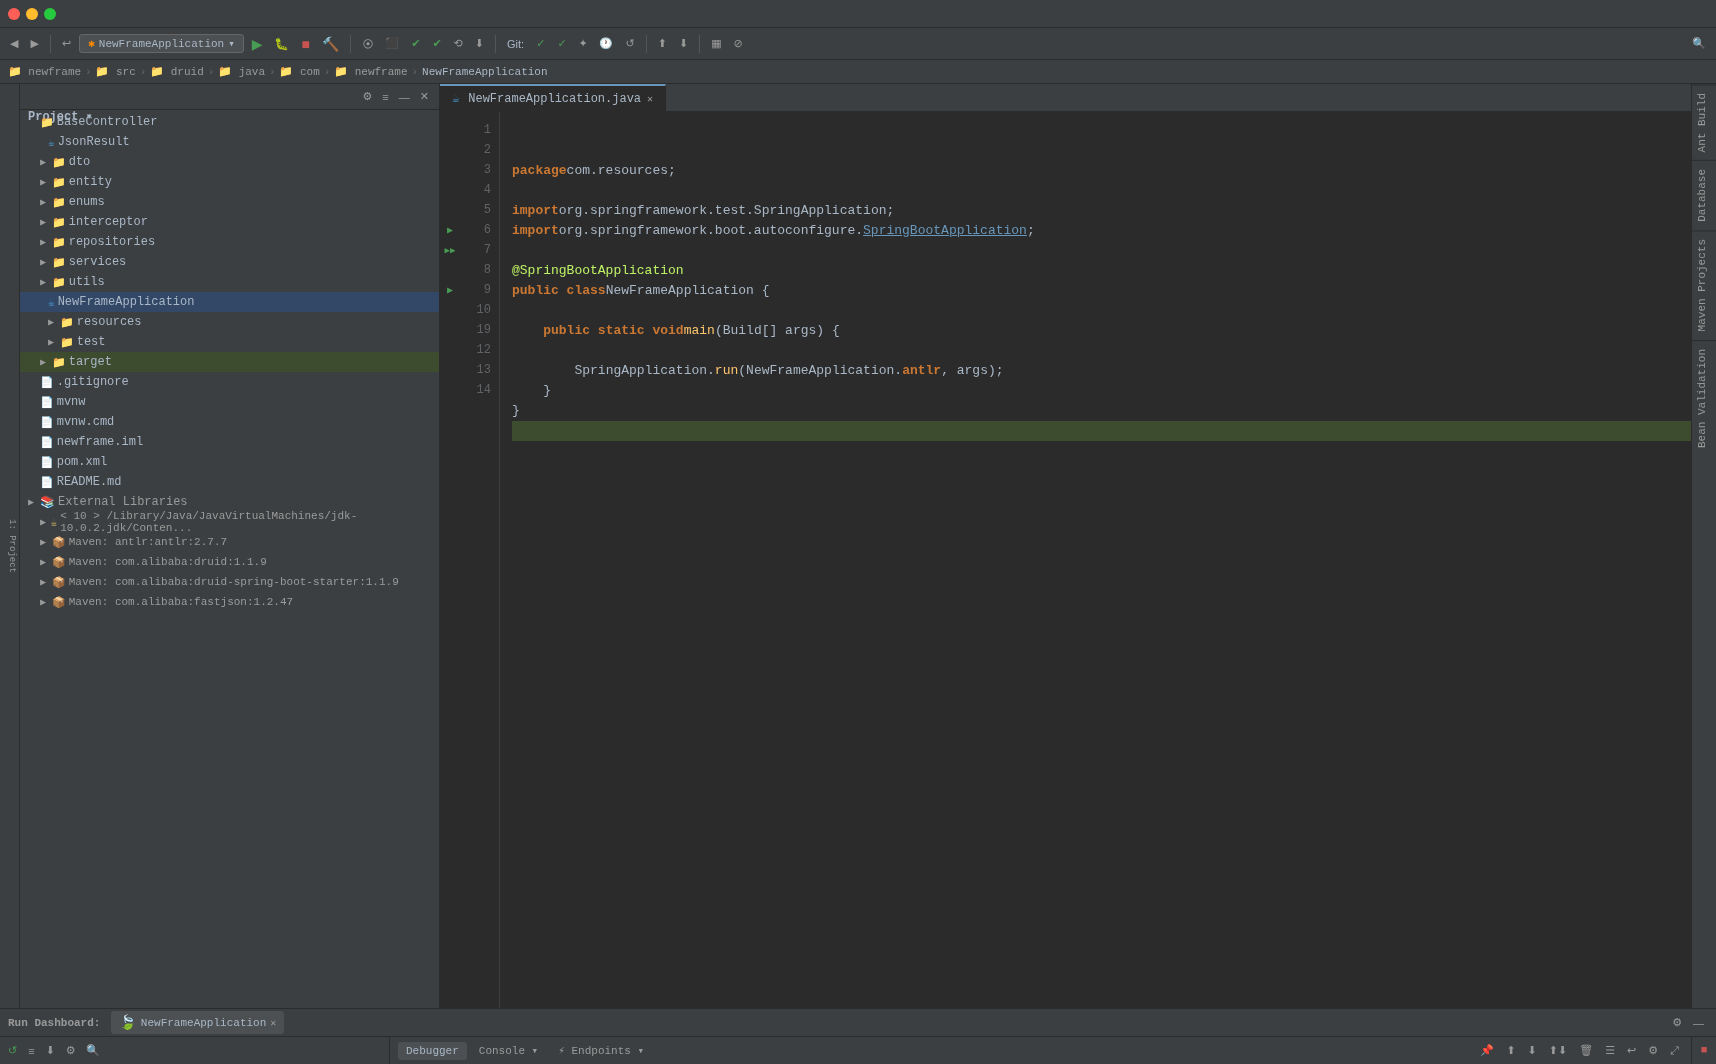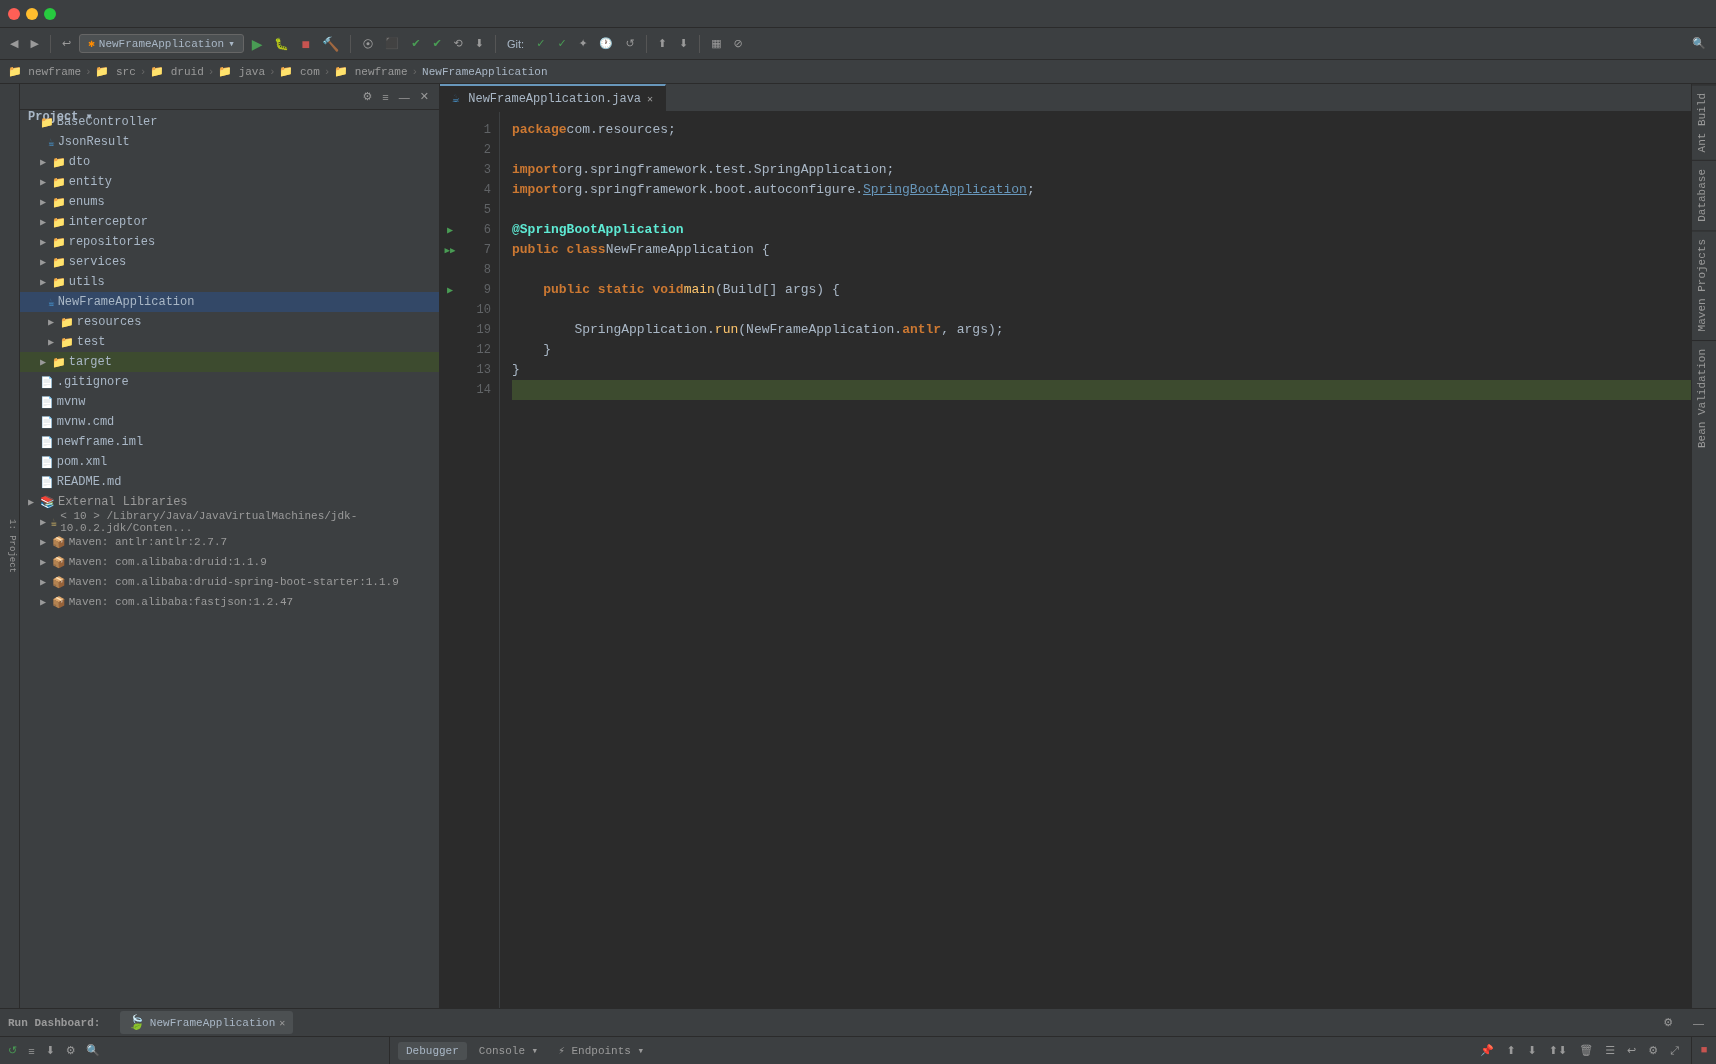--- a/index.html
+++ b/index.html
@@ -51,41 +51,41 @@
     .file-mvn { color: #c678dd; }
     
     
     #editor-area { flex: 1; display: flex; flex-direction: column; background: #2b2b2b; }
     #editor-tabs { height: 28px; background: #3c3f41; display: flex; align-items: stretch; border-bottom: 1px solid #2b2b2b; }
     .editor-tab { display: flex; align-items: center; padding: 0 12px; gap: 6px; font-size: 12px; color: #9a9a9a; cursor: pointer; border-right: 1px solid #2b2b2b; background: #3c3f41; }
     .editor-tab.active { background: #2b2b2b; color: #a9b7c6; border-top: 2px solid #6897bb; }
     .tab-close { color: #9a9a9a; font-size: 10px; }
     #editor-content { flex: 1; display: flex; background: #2b2b2b; overflow: hidden; }
     #line-numbers { width: 40px; background: #2b2b2b; padding: 8px 0; text-align: right; color: #606366; font-size: 12px; line-height: 20px; padding-right: 8px; border-right: 1px solid #3c3f41; user-select: none; }
-    #code-area { flex: 1; padding: 8px 0 8px 12px; overflow: auto; line-height: 20px; font-size: 13px; }
+    #code-area { flex: 1; padding: 8px 0 8px 12px; overflow: auto; line-height: 20px; font-size: 13px; margin-top: 41px; }
     .code-line { min-height: 20px; white-space: pre; display: flex; align-items: center; }
     .code-line.highlighted { background: #3d4b2f; }
     
     
     .kw { color: #cc7832; font-weight: bold; }
-    .annotation { color: #5eead4; font-weight: bold; }
+    .annotation { color: #bef264; }
     .method-call { color: #ffc66d; }
     .spring-class { color: #6897bb; text-decoration: underline; }
     
     
     #gutter { width: 20px; background: #2b2b2b; padding: 8px 0; }
     .gutter-line { height: 20px; display: flex; align-items: center; justify-content: center; color: #499c54; font-size: 10px; }
     
     
     #right-icons { width: 25px; background: #3c3f41; border-left: 1px solid #2b2b2b; display: flex; flex-direction: column; }
     .right-tab { writing-mode: vertical-rl; transform: rotate(180deg); padding: 8px 4px; font-size: 11px; color: #9a9a9a; cursor: pointer; border-bottom: 1px solid #2b2b2b; white-space: nowrap; }
     
     
     #bottom-panel { height: 300px; background: #2b2b2b; border-top: 1px solid #2b2b2b; display: flex; flex-direction: column; }
-    #bottom-tabs-bar { height: 28px; background: #3c3f41; display: flex; align-items: center; padding: 0 8px; border-bottom: 1px solid #2b2b2b; gap: 12px; }
+    #bottom-tabs-bar { height: 28px; background: #3c3f41; display: flex; align-items: center; padding: 0 8px; border-bottom: 1px solid #2b2b2b; gap: 3px; }
     #run-dashboard-label { font-size: 11px; color: #9a9a9a; font-weight: bold; margin-right: 8px; }
     .bottom-tab { padding: 3px 8px; font-size: 11px; color: #9a9a9a; cursor: pointer; display: flex; align-items: center; gap: 4px; }
     .bottom-tab.active { color: #a9b7c6; background: #4c5052; border-radius: 3px; }
     .bottom-tab-close { font-size: 10px; color: #9a9a9a; }
     #bottom-content { flex: 1; display: flex; overflow: hidden; }
     
     
     #run-left { width: 390px; background: #3c3f41; border-right: 1px solid #2b2b2b; }
     #run-left-toolbar { height: 28px; display: flex; align-items: center; padding: 0 4px; border-bottom: 1px solid #2b2b2b; gap: 3px; }
     

